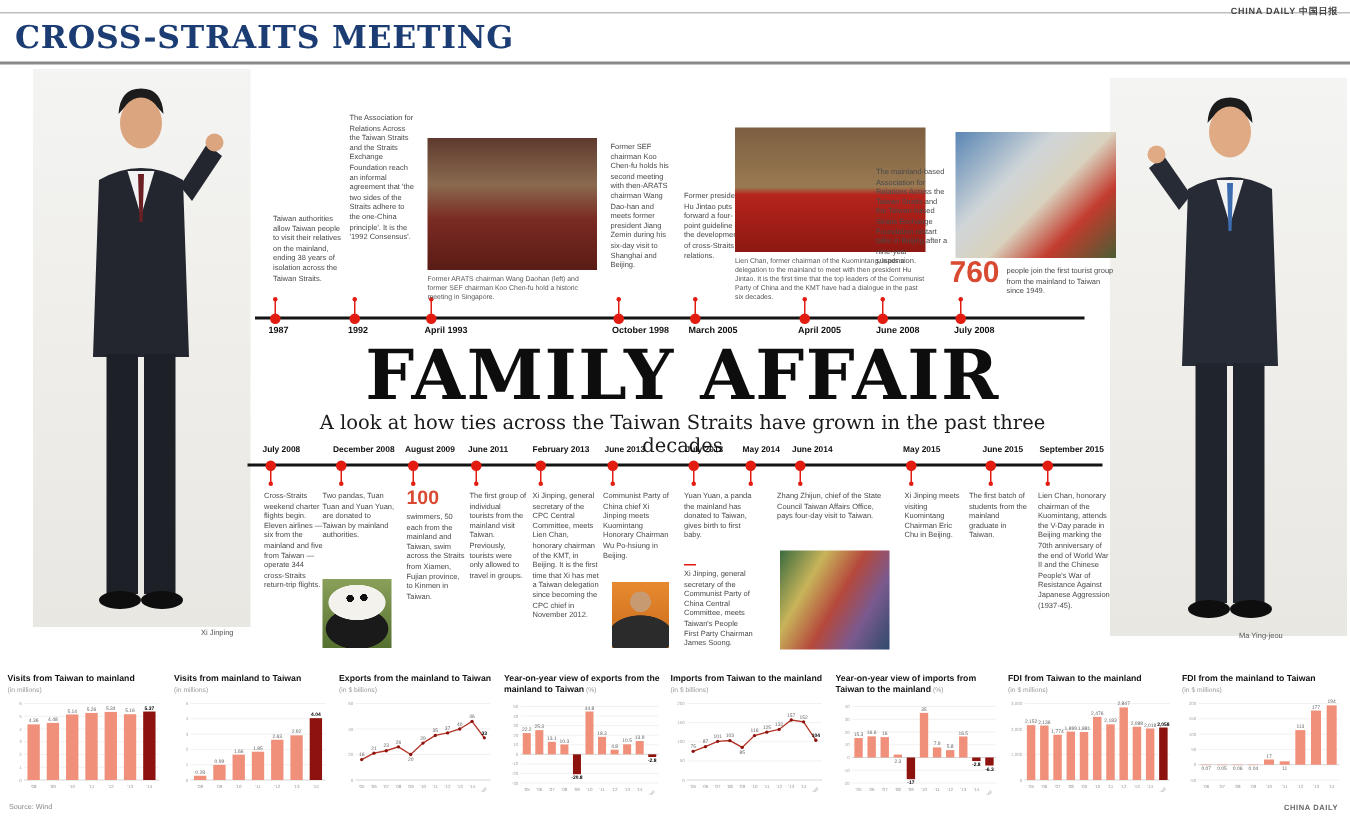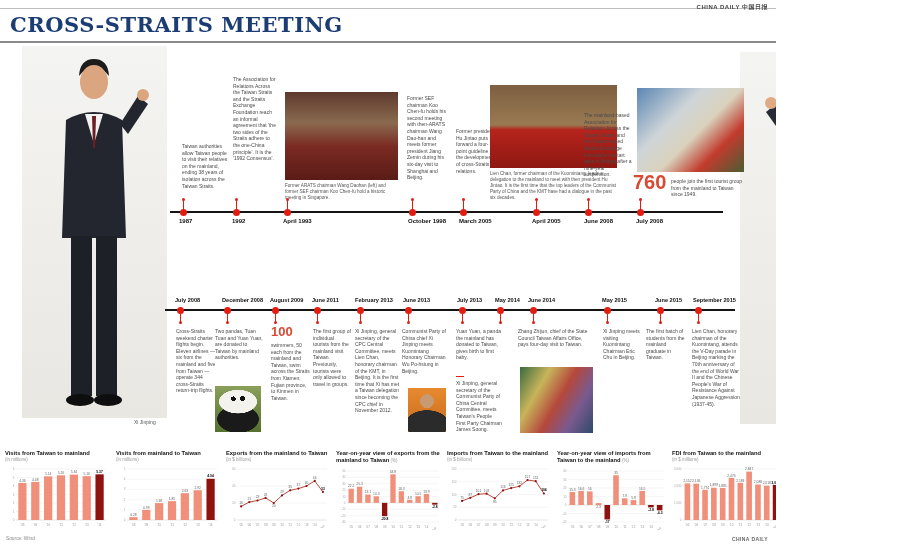--- a/index.html
+++ b/index.html
@@ -1,17 +1,17 @@
 <!DOCTYPE html>
 <html><head>
 <meta charset="utf-8">
 <style>
   html,body{margin:0;padding:0;}
   body{font-family:"Liberation Sans",sans-serif;background:#fff;}
-  #page{position:relative;width:776px;height:551px;background:#fff;overflow:hidden;text-decoration:underline;}
+  #page{position:relative;width:900px;height:551px;background:#fff;overflow:hidden;text-decoration:underline;}
   .hline{position:absolute;left:0;right:0;background:#bdbdbd;height:1px;}
   #section-title{position:absolute;left:10px;top:12px;font-family:"DejaVu Serif",serif;font-weight:bold;font-size:21px;color:#1c3d73;letter-spacing:.5px;}
   #brand{position:absolute;right:8px;top:3px;font-size:6px;color:#444;font-weight:bold;letter-spacing:.5px;}
   #headline{position:absolute;left:200px;top:226px;width:510px;text-align:center;}
   #headline .t{font-family:"DejaVu Serif",serif;font-weight:bold;font-size:46px;line-height:1.05;color:#0d0d0d;letter-spacing:1px;}
   #headline .s{font-family:"DejaVu Serif",serif;font-size:13px;color:#1a1a1a;margin-top:1px;}
   .bigphoto{position:absolute;background:linear-gradient(180deg,#f4f4f2,#e9e7e2);}
   .pcap{position:absolute;font-size:5px;color:#555;}
   .tline{position:absolute;height:2px;background:#141414;}
   .dot{position:absolute;width:7px;height:7px;border-radius:50%;background:#e31c12;}
@@ -80,20 +80,24 @@
       <path d="M54 78 L36 52 L26 60 L46 88 Z" fill="#262b35"></path>
       <circle cx="31" cy="51" r="6" fill="#e0ab84"></circle>
       <rect x="57" y="190" width="21" height="160" fill="#20242c"></rect>
       <rect x="82" y="190" width="21" height="160" fill="#20242c"></rect>
       <ellipse cx="66" cy="354" rx="14" ry="6" fill="#0e0e0e"></ellipse>
       <ellipse cx="94" cy="354" rx="14" ry="6" fill="#0e0e0e"></ellipse>
     </svg>
   </div>
   <div class="pcap" style="left:826px;top:421px">Ma Ying-jeou</div>
 
+  <div id="headline">
+    <div class="t">FAMILY AFFAIR</div>
+    <div class="s">A look at how ties across the Taiwan Straits  have grown in the past three decades</div>
+  </div>
 
   <div id="tl-top">
       <div class="tline" style="left: 170px; top: 211px; width: 553px;"></div>
       <div class="dot" style="left: 180px; top: 208.5px;"></div>
       <div class="stem" style="left: 182.5px; top: 200px; height: 10px;"></div>
       <div class="mdot" style="left: 181.5px; top: 198px;"></div>
       <div class="date" style="left: 179px; top: 218px;">1987</div>
       <div class="tl-text" style="left: 182px; top: 143px; width: 46px;">Taiwan authorities allow Taiwan people to visit their relatives on the mainland, ending 38 years of isolation across the Taiwan Straits.</div>
       <div class="dot" style="left: 233px; top: 208.5px;"></div>
       <div class="stem" style="left: 235.5px; top: 200px; height: 10px;"></div>

